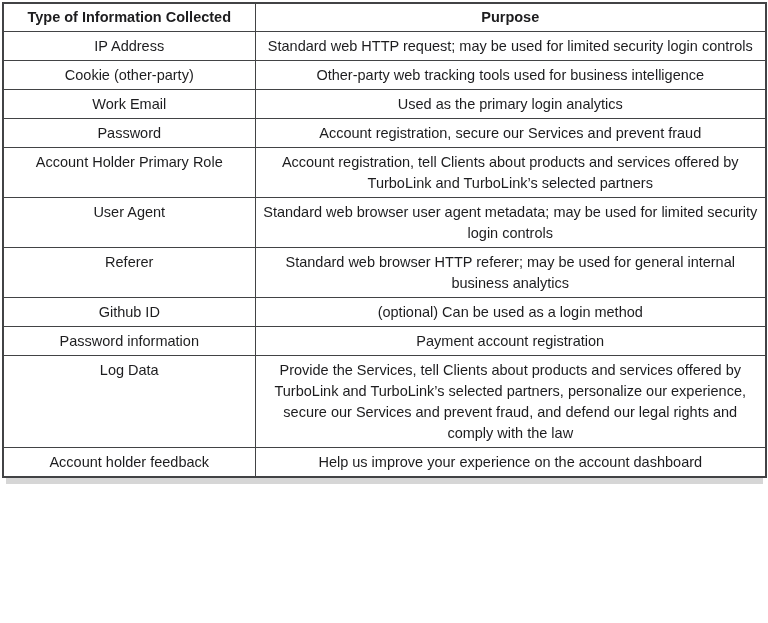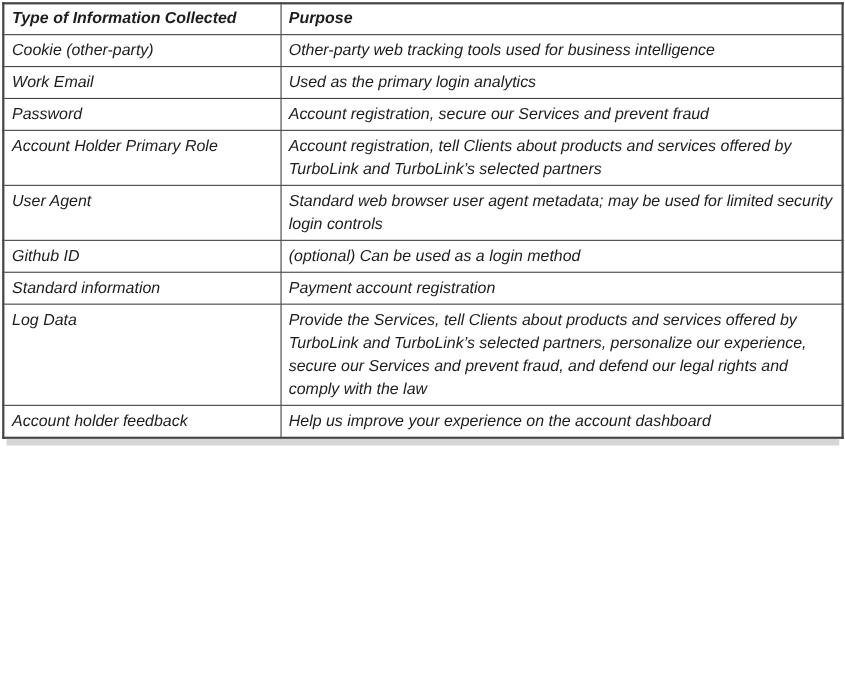--- a/index.html
+++ b/index.html
@@ -24,24 +24,23 @@
     width: 763px;
     border: 2px solid #424345;
   }
   col.col-type { width: 252px; }
   col.col-purpose { width: 511px; }
   th, td {
     border: 1px solid #424345;
     padding: 3.5px 7px;
     font-size: 14.5px;
     line-height: 21px;
-    text-align: left;
+    text-align: center;
     vertical-align: top;
     overflow-wrap: break-word;
-    font-style: italic;
   }
   th {
     font-weight: 700;
     padding-top: 3px;
     padding-bottom: 3px;
   }
   .bottom-strip {
     height: 6px;
     background: #d6d6d6;
     margin: 0 2px 0 4px;
@@ -57,45 +56,53 @@
       <col class="col-purpose">
     </colgroup>
     <thead>
       <tr>
         <th>Type of Information Collected</th>
         <th>Purpose</th>
       </tr>
     </thead>
     <tbody>
       <tr>
+        <td>IP Address</td>
+        <td>Standard web HTTP request; may be used for limited security login controls</td>
+      </tr>
+      <tr>
         <td>Cookie (other-party)</td>
         <td>Other-party web tracking tools used for business intelligence</td>
       </tr>
       <tr>
         <td>Work Email</td>
         <td>Used as the primary login analytics</td>
       </tr>
       <tr>
         <td>Password</td>
         <td>Account registration, secure our Services and prevent fraud</td>
       </tr>
       <tr>
         <td>Account Holder Primary Role</td>
         <td>Account registration, tell Clients about products and services offered by TurboLink and TurboLink’s selected partners</td>
       </tr>
       <tr>
         <td>User Agent</td>
         <td>Standard web browser user agent metadata; may be used for limited security login controls</td>
       </tr>
       <tr>
+        <td>Referer</td>
+        <td>Standard web browser HTTP referer; may be used for general internal business analytics</td>
+      </tr>
+      <tr>
         <td>Github ID</td>
         <td>(optional) Can be used as a login method</td>
       </tr>
       <tr>
-        <td>Standard information</td>
+        <td>Password information</td>
         <td>Payment account registration</td>
       </tr>
       <tr>
         <td>Log Data</td>
         <td>Provide the Services, tell Clients about products and services offered by TurboLink and TurboLink’s selected partners, personalize our experience, secure our Services and prevent fraud, and defend our legal rights and comply with the law</td>
       </tr>
       <tr>
         <td>Account holder feedback</td>
         <td>Help us improve your experience on the account dashboard</td>
       </tr>

